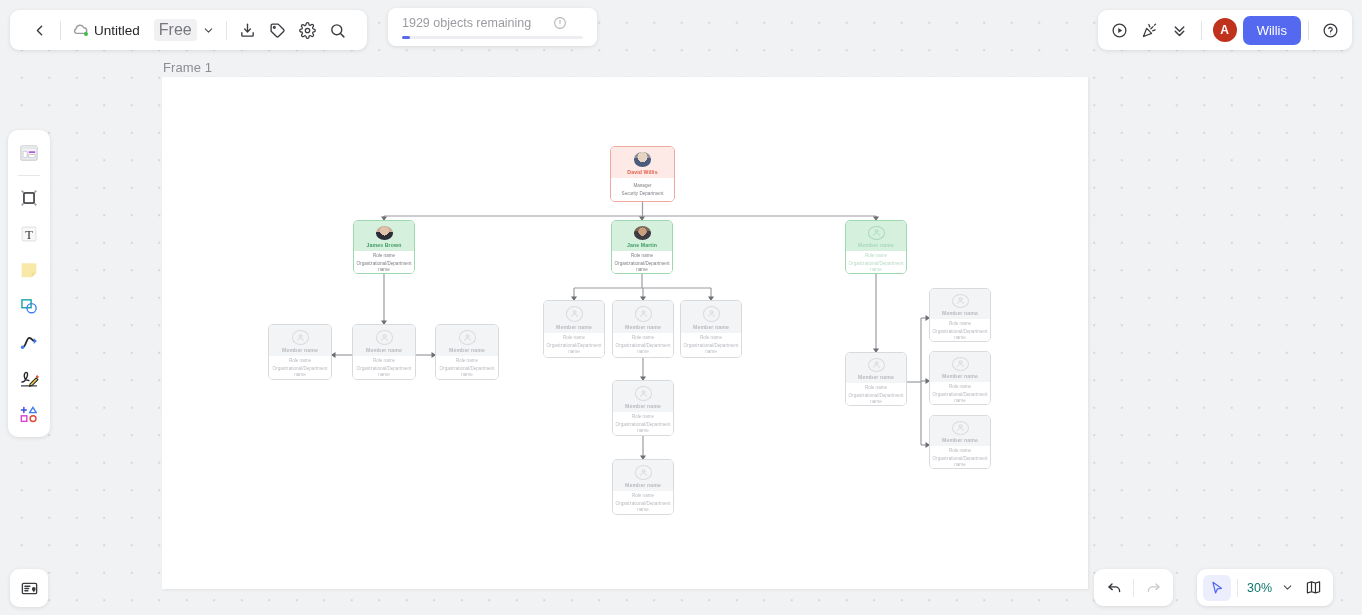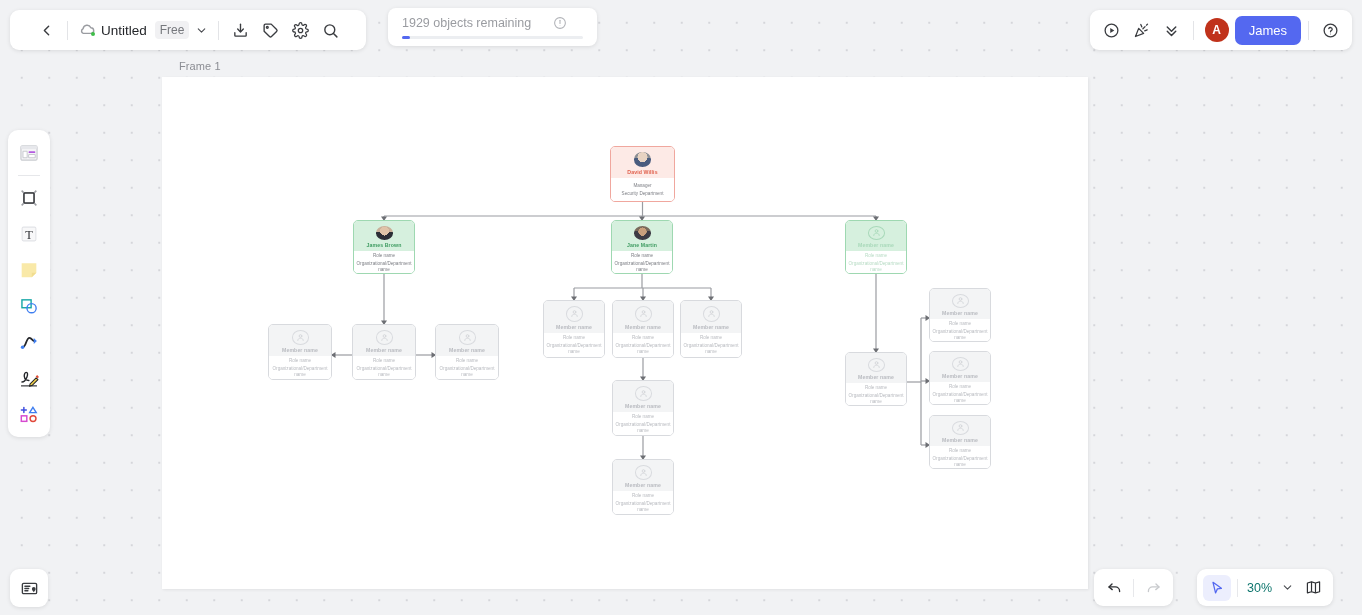--- a/index.html
+++ b/index.html
@@ -15,22 +15,22 @@
   #canvas {
     position: absolute; inset: 0;
     background-color: #f1f2f4;
     background-image: radial-gradient(#d5d6da 1.1px, transparent 1.2px);
     background-size: 27.5px 27.5px;
     background-position: 8px 9px;
   }
 
   
   #frame-label {
-    position: absolute; left: 179px; top: 60px;
-    font-size: 11px; color: #8b8d93; letter-spacing: .1px;
+    position: absolute; left: 163px; top: 60px;
+    font-size: 13px; color: #8b8d93; letter-spacing: .1px;
   }
   #frame {
     position: absolute; left: 162px; top: 77px;
     width: 926px; height: 512px;
     background: #ffffff;
     box-shadow: 1px 1px 3px rgba(0,0,0,.07);
   }
 
   
   .node {
@@ -89,33 +89,33 @@
   .face { width:100%; height:100%; position:relative; }
 
   
   .bar {
     position: absolute;
     background: #fff;
     border-radius: 9px;
     box-shadow: 0 1px 4px rgba(0,0,0,.10);
     display: flex; align-items: center;
   }
-  #topbar-left { left: 10px; top: 10px; height: 40px; padding: 0 22px; gap: 2px; }
+  #topbar-left { left: 10px; top: 10px; height: 40px; padding: 0 15px; gap: 2px; }
   .ib {
     width: 28px; height: 28px; border-radius: 6px;
     display: flex; align-items: center; justify-content: center;
     cursor: pointer; color: #3a3c40;
   }
   .ib svg { width: 17px; height: 17px; }
   .divider { width: 1px; height: 19px; background: #e3e4e7; margin: 0 5px; }
 
   #doc-title { font-size: 13.5px; color: #24262a; margin-left: 3px; }
   #plan-badge {
-    font-size: 12px; color: #76787d; background: #f1f1f3;
-    border-radius: 4px; padding: 2px 5px; margin-left: 6px;
+    font-size: 16px; color: #76787d; background: #f1f1f3;
+    border-radius: 4px; padding: 2px 5px; margin-left: 12px;
   }
   #cloud-wrap { position: relative; width: 18px; height: 18px; margin-left: 3px; display:flex; align-items:center; }
   #cloud-dot { position: absolute; right: 1px; bottom: 3px; width: 4px; height: 4px; border-radius: 50%; background: #3fbd4a; }
 
   #progress-card {
     left: 388px; top: 8px; width: 209px; height: 38px;
     flex-direction: column; align-items: flex-start; justify-content: center;
     padding: 0 14px; border-radius: 8px;
   }
   #progress-row { display: flex; align-items: center; width: 100%; gap: 22px; }
@@ -528,21 +528,21 @@
         </svg>
     </div>
     <div class="ib">
       <svg viewBox="0 0 24 24" fill="none" stroke="currentColor" stroke-width="2" stroke-linecap="round" stroke-linejoin="round">
           <polyline points="6 7 12 13 18 7"></polyline>
           <polyline points="6 13 12 19 18 13"></polyline>
         </svg>
     </div>
     <div class="divider"></div>
     <div id="avatar-btn">A</div>
-    <button id="share-btn">James</button>
+    <button id="share-btn">Willis</button>
     <div class="divider"></div>
     <div class="ib">
       <svg viewBox="0 0 24 24" fill="none" stroke="currentColor" stroke-width="1.8" stroke-linecap="round" stroke-linejoin="round">
           <circle cx="12" cy="12" r="9"></circle>
           <path d="M9.6 9.3a2.5 2.5 0 0 1 4.8.9c0 1.7-2.4 2.1-2.4 3.6"></path>
           <circle cx="12" cy="17" r=".7" fill="currentColor" stroke="none"></circle>
         </svg>
     </div>
   </div>
 

